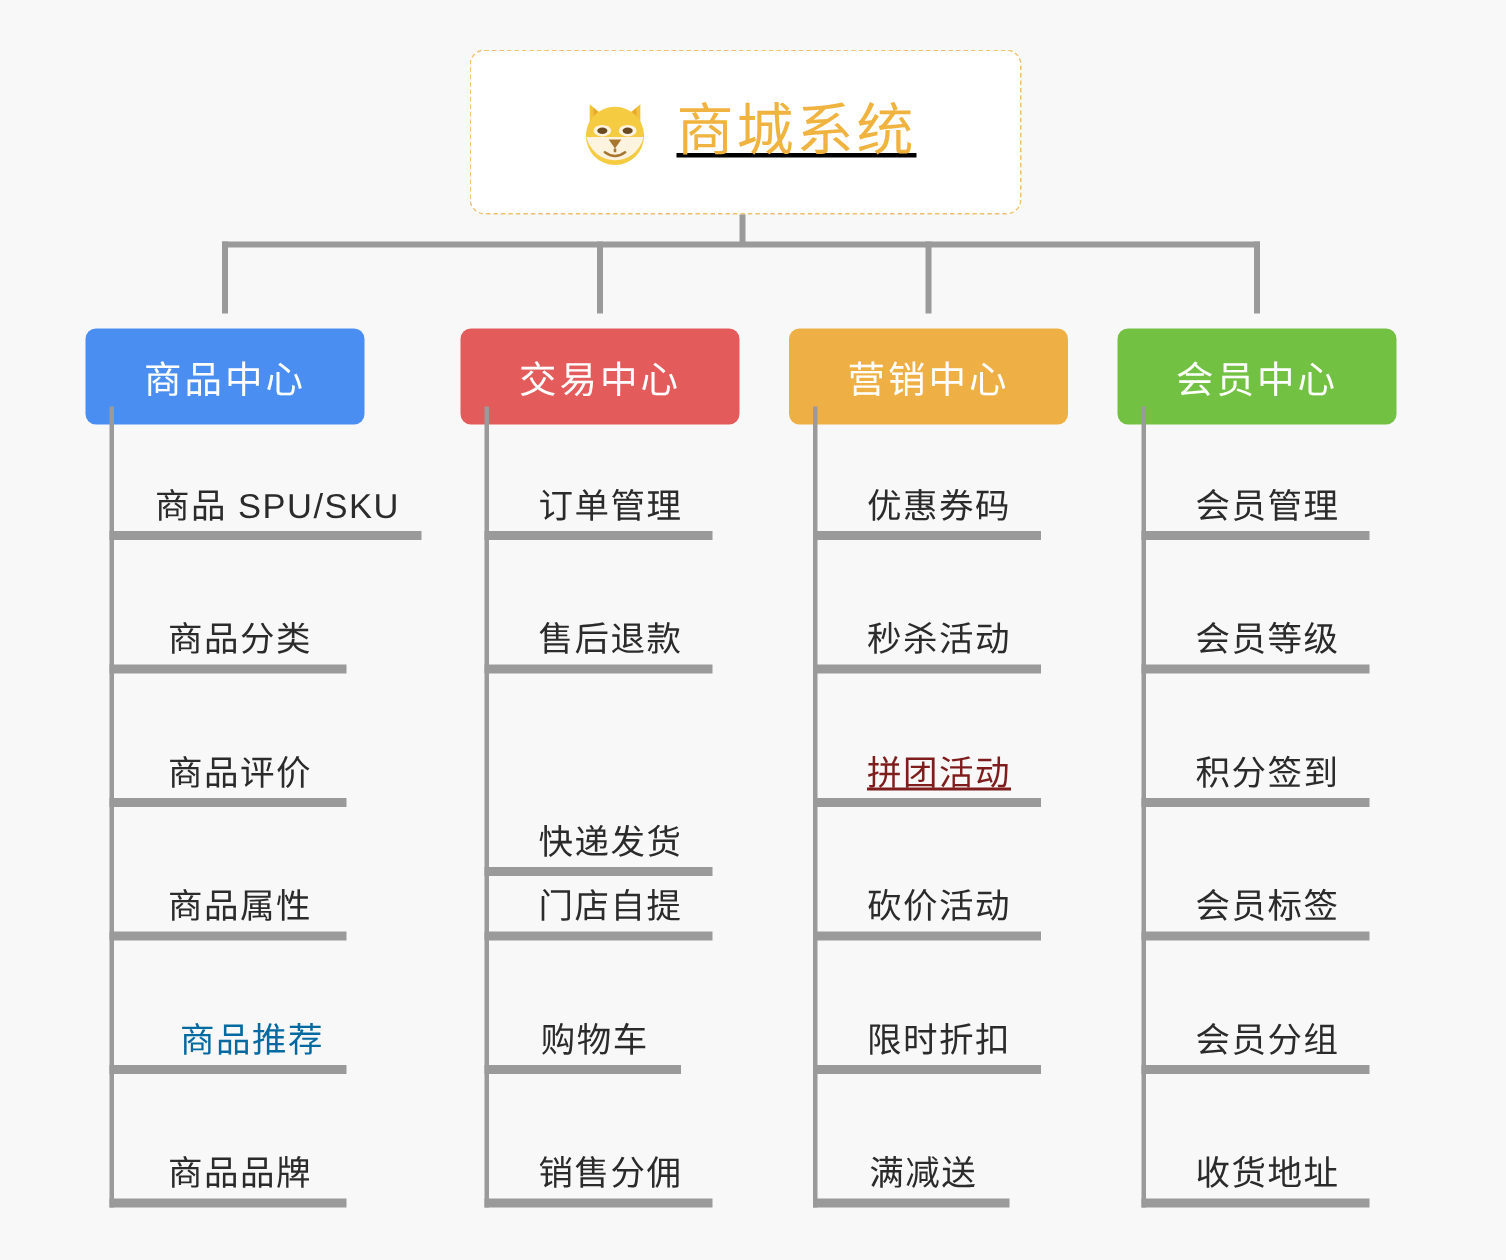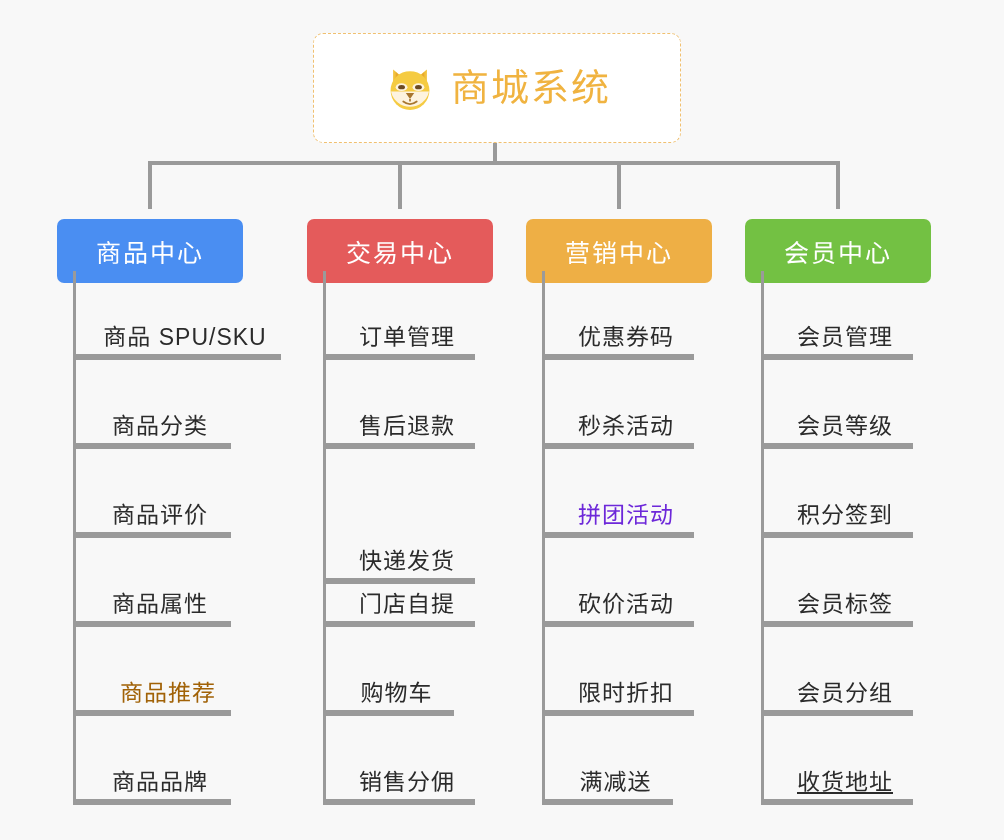--- a/index.html
+++ b/index.html
@@ -29,20 +29,21 @@
     width: 368px;
     height: 110px;
     box-sizing: border-box;
     background: #ffffff;
     border: 1px dashed #f0c070;
     border-radius: 10px;
     display: flex;
     align-items: center;
     justify-content: center;
     gap: 14px;
+    text-decoration: underline;
   }
   .root-title {
     font-size: 38px;
     color: #f0b340;
     letter-spacing: 2px;
     line-height: 1;
     white-space: nowrap;
   }
   .dog-icon {
     width: 54px;
@@ -175,21 +176,21 @@
       <div class="leaf" style="top: 89px; width: 158px; border-bottom-color: rgb(154, 154, 154);">
         <span class="leaf-label" style="color: rgb(43, 43, 43);">商品分类</span>
       </div>
       <div class="leaf" style="top: 178px; width: 158px; border-bottom-color: rgb(154, 154, 154);">
         <span class="leaf-label" style="color: rgb(43, 43, 43);">商品评价</span>
       </div>
       <div class="leaf" style="top: 267px; width: 158px; border-bottom-color: rgb(154, 154, 154);">
         <span class="leaf-label" style="color: rgb(43, 43, 43);">商品属性</span>
       </div>
       <div class="leaf" style="top: 356px; width: 158px; border-bottom-color: rgb(154, 154, 154);">
-        <span class="leaf-label" style="color: #a16207; margin-left: 16px;">商品推荐</span>
+        <span class="leaf-label" style="color: #0369a1; margin-left: 16px;">商品推荐</span>
       </div>
       <div class="leaf" style="top: 445px; width: 158px; border-bottom-color: rgb(154, 154, 154);">
         <span class="leaf-label" style="color: rgb(43, 43, 43);">商品品牌</span>
       </div>
     </div>
   <div class="leaf-col" id="col-1" style="left:323px;">
     <div class="trunk" style="background: rgb(154, 154, 154); height: 534px;"></div>
   <div class="leaf" style="top: 0px; width: 152px; border-bottom-color: rgb(154, 154, 154);">
         <span class="leaf-label" style="color: rgb(43, 43, 43);">订单管理</span>
       </div>
@@ -211,21 +212,21 @@
     </div>
   <div class="leaf-col" id="col-2" style="left:542px;">
     <div class="trunk" style="background: rgb(154, 154, 154); height: 534px;"></div>
   <div class="leaf" style="top: 0px; width: 152px; border-bottom-color: rgb(154, 154, 154);">
         <span class="leaf-label" style="color: rgb(43, 43, 43);">优惠券码</span>
       </div>
       <div class="leaf" style="top: 89px; width: 152px; border-bottom-color: rgb(154, 154, 154);">
         <span class="leaf-label" style="color: rgb(43, 43, 43);">秒杀活动</span>
       </div>
       <div class="leaf" style="top: 178px; width: 152px; border-bottom-color: rgb(154, 154, 154);">
-        <span class="leaf-label" style="color: #6d28d9;">拼团活动</span>
+        <span class="leaf-label" style="color: #7f1d1d; text-decoration: underline;">拼团活动</span>
       </div>
       <div class="leaf" style="top: 267px; width: 152px; border-bottom-color: rgb(154, 154, 154);">
         <span class="leaf-label" style="color: rgb(43, 43, 43);">砍价活动</span>
       </div>
       <div class="leaf" style="top: 356px; width: 152px; border-bottom-color: rgb(154, 154, 154);">
         <span class="leaf-label" style="color: rgb(43, 43, 43);">限时折扣</span>
       </div>
       <div class="leaf" style="top: 445px; width: 131px; border-bottom-color: rgb(154, 154, 154);">
         <span class="leaf-label" style="color: rgb(43, 43, 43);">满减送</span>
       </div>
@@ -241,17 +242,17 @@
       <div class="leaf" style="top: 178px; width: 152px; border-bottom-color: rgb(154, 154, 154);">
         <span class="leaf-label" style="color: rgb(43, 43, 43);">积分签到</span>
       </div>
       <div class="leaf" style="top: 267px; width: 152px; border-bottom-color: rgb(154, 154, 154);">
         <span class="leaf-label" style="color: rgb(43, 43, 43);">会员标签</span>
       </div>
       <div class="leaf" style="top: 356px; width: 152px; border-bottom-color: rgb(154, 154, 154);">
         <span class="leaf-label" style="color: rgb(43, 43, 43);">会员分组</span>
       </div>
       <div class="leaf" style="top: 445px; width: 152px; border-bottom-color: rgb(154, 154, 154);">
-        <span class="leaf-label" style="color: rgb(43, 43, 43); text-decoration: underline;">收货地址</span>
+        <span class="leaf-label" style="color: rgb(43, 43, 43);">收货地址</span>
       </div>
     </div>
 
 </div>
 
 </body></html>

